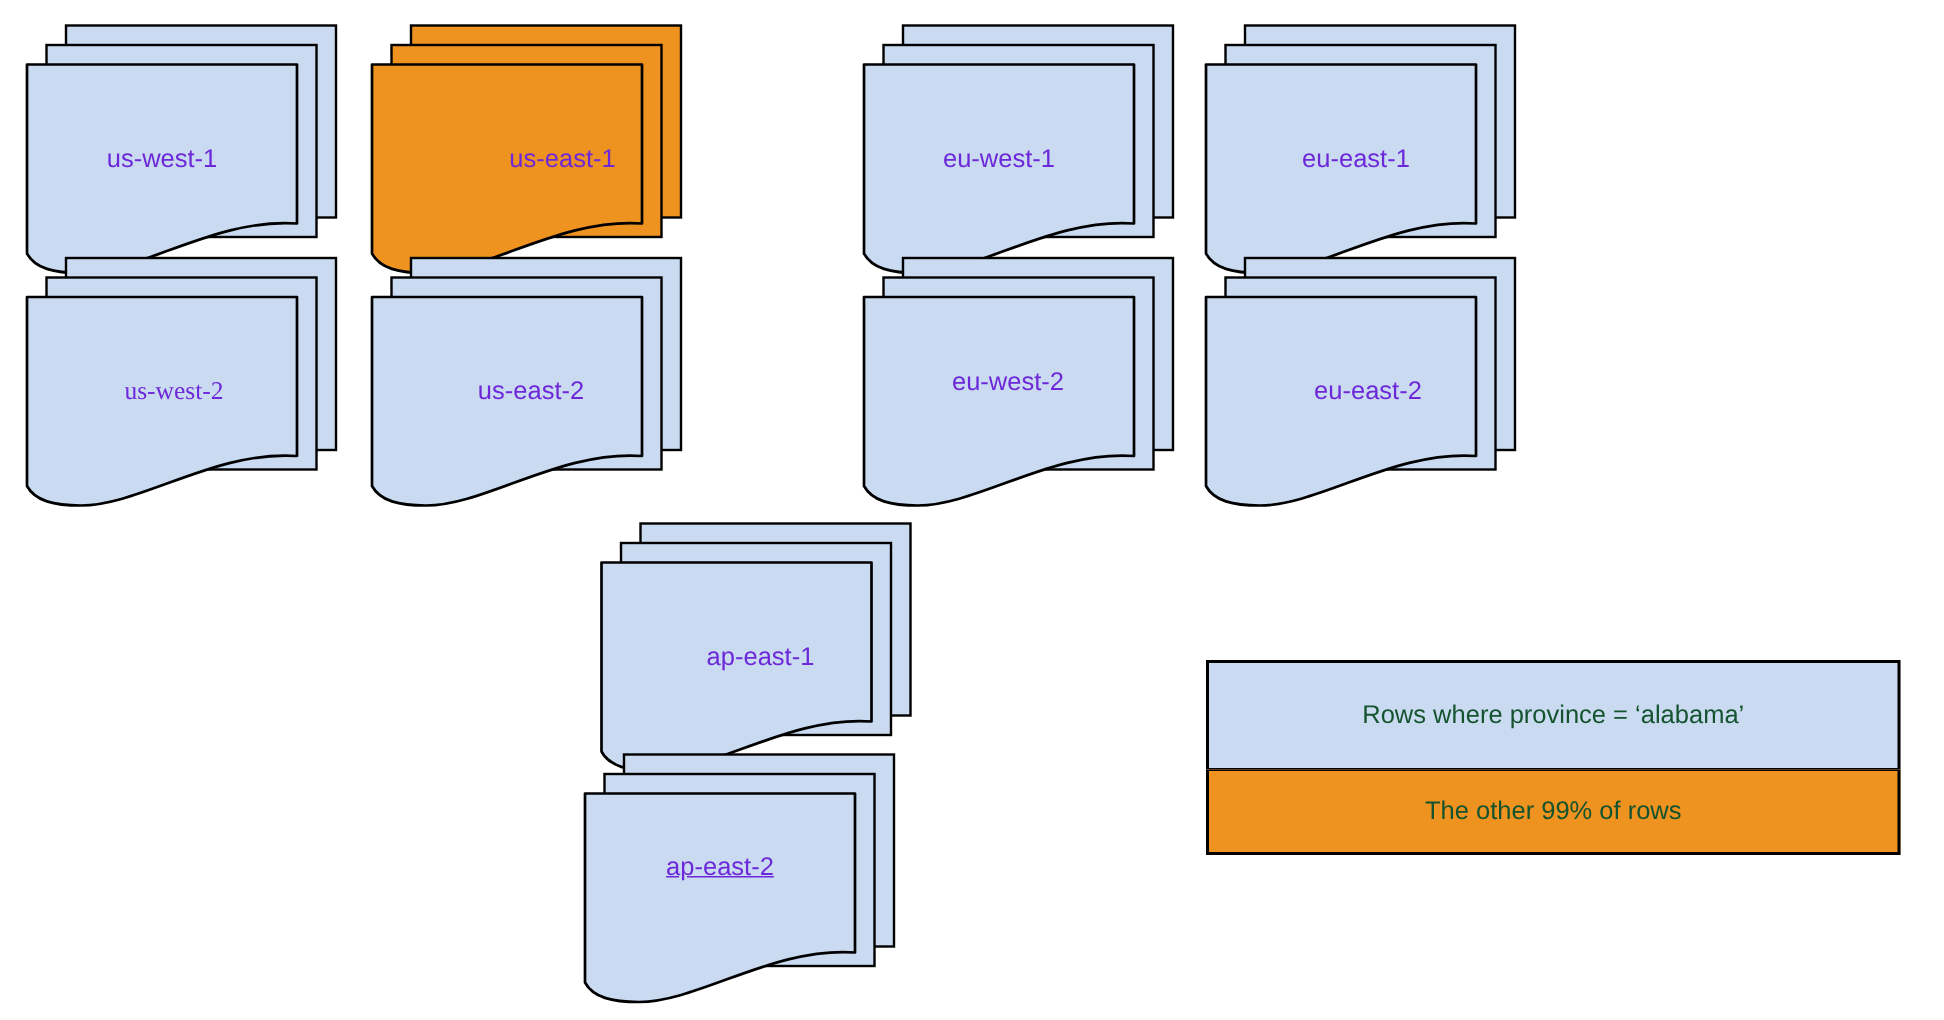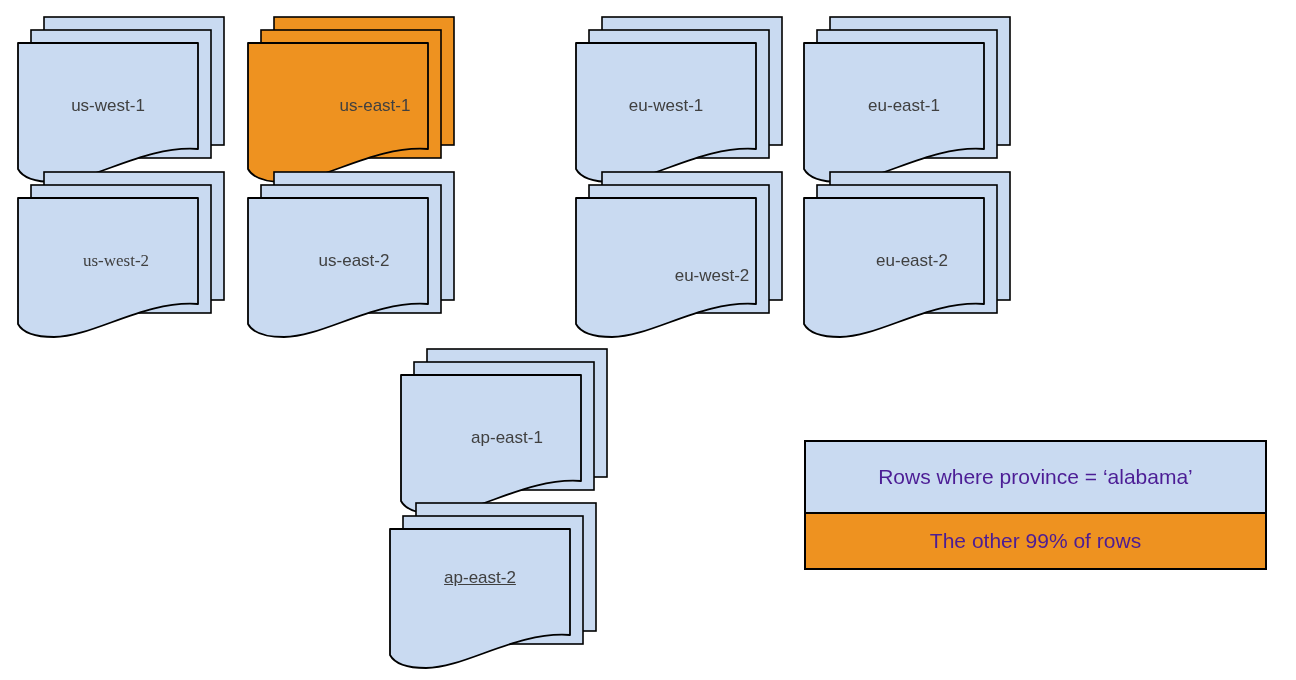--- a/index.html
+++ b/index.html
@@ -17,35 +17,35 @@
   #canvas {
     position: absolute;
     left: 0; top: 0;
     width: 1296px;
     height: 680px;
   }
   .doc-label {
     position: absolute;
     font-family: "Liberation Sans", sans-serif;
     font-size: 17px;
-    color: #404040;
+    color: #6d28d9;
     white-space: nowrap;
     text-align: center;
     pointer-events: none;
   }
   .legend-box {
     position: absolute;
     border: 2px solid #000000;
     box-sizing: border-box;
     display: flex;
     align-items: center;
     justify-content: center;
     font-family: "Liberation Sans", sans-serif;
-    font-size: 21px;
-    color: #4c1d95;
+    font-size: 17px;
+    color: #14532d;
   }
   .legend-top {
     left: 804px;
     top: 440px;
     width: 463px;
     height: 73px;
     background: #c9daf1;
     border-bottom-width: 1px;
   }
   .legend-bottom {
@@ -113,21 +113,21 @@
     </g>
   </svg>
 
 <div id="labels">
     <div class="doc-label" style="left: 18px; top: 96px; width: 180px;">us-west-1</div>
     <div class="doc-label" style="left: 261px; top: 96px; width: 168px; margin-left: 30px;">us-east-1</div>
     <div class="doc-label" style="left: 576px; top: 96px; width: 180px;">eu-west-1</div>
     <div class="doc-label" style="left: 804px; top: 96px; width: 200px;">eu-east-1</div>
     <div class="doc-label" style="left: 18px; top: 251px; width: 196px; font-family: Liberation Serif, serif;">us-west-2</div>
     <div class="doc-label" style="left: 248px; top: 251px; width: 212px;">us-east-2</div>
-    <div class="doc-label" style="left: 576px; top: 266px; width: 192px; padding-left: 40px;">eu-west-2</div>
+    <div class="doc-label" style="left: 576px; top: 245px; width: 192px;">eu-west-2</div>
     <div class="doc-label" style="left: 804px; top: 251px; width: 216px;">eu-east-2</div>
     <div class="doc-label" style="left: 401px; top: 428px; width: 212px;">ap-east-1</div>
     <div class="doc-label" style="left: 390px; top: 568px; width: 180px; text-decoration: underline;">ap-east-2</div>
   </div>
 
 <div class="legend-box legend-top">
   <span>Rows where province = ‘alabama’</span>
 </div>
 
 <div class="legend-box legend-bottom">

